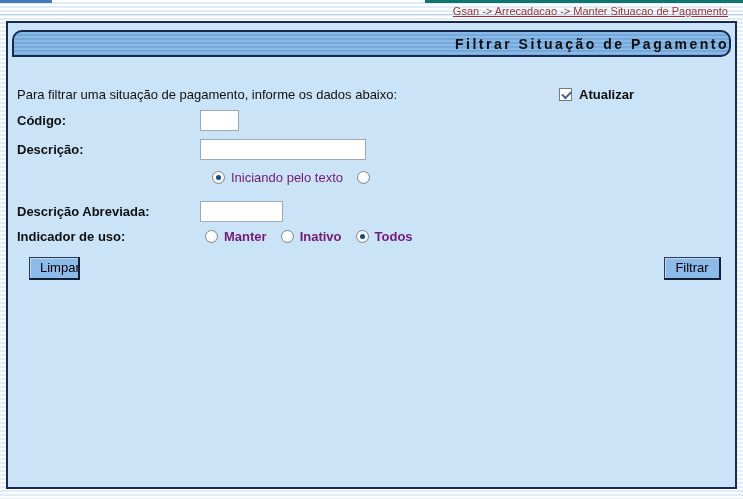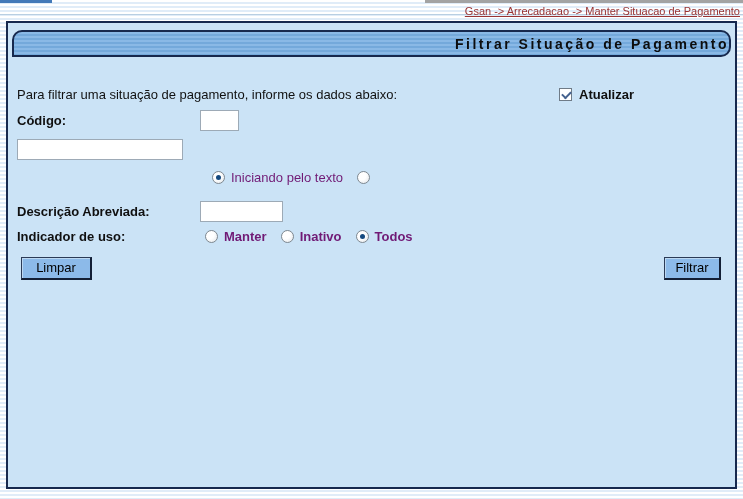--- a/index.html
+++ b/index.html
@@ -8,21 +8,21 @@
     font-family:"Liberation Sans", sans-serif;
     background:repeating-linear-gradient(180deg,#ffffff 0 2px,#e0ecf8 2px 4px);
     position:relative; font-size:13px; color:#111;
   }
 
   
   .header { position:absolute; top:0; left:0; width:743px; height:15px;
             border-bottom:1px solid #b9cfe2; }
   .top-blue-bar { position:absolute; top:0; left:0; width:52px; height:3px; background:#4379b8; }
   .breadcrumb-wrap { position:absolute; top:0; right:0; width:318px; text-align:right;
-            border-top:3px solid #a3a3a3; padding:0 3px 1px 0; }
+            border-top:3px solid #0f766e; padding:0 15px 1px 0; }
   .breadcrumb { font-size:11px; color:#993333; text-decoration:underline; white-space:nowrap; }
 
   
   .panel { position:absolute; left:6px; top:21px; width:731px; height:468px;
            background:#cbe3f6; border:2px solid #17294e; }
 
   .title-tab { position:absolute; left:4px; top:7px; right:4px; height:27px;
            background:repeating-linear-gradient(180deg,#8ab9e6 0 2px,#74a9db 2px 4px);
            border:2px solid #17294e; border-radius:10px 10px 10px 0;
            display:flex; align-items:center;justify-content:flex-end; }
@@ -67,21 +67,21 @@
   .radio-item { display:flex; align-items:center; gap:6px; margin-right:14px; }
   .radio-item .opt { color:#701a75; }
   .row-uso .radio-item .opt { font-weight:bold; }
   .uso-group { display:flex; align-items:center; margin-left:5px; }
 
   
   .btn { background:#8cbae9; color:#000; font-size:13px; font-family:"Liberation Sans",sans-serif;
          border:1px solid #2b3b57; border-right:2px solid #131f35; border-bottom:2px solid #131f35;
          box-shadow:inset 1px 1px 0 #bcd8f2; height:23px; text-align:center; cursor:pointer;
          padding:0 10px; }
-  .btn-limpar { position:absolute; left:4px; width:71px; }
+  .btn-limpar { position:absolute; left:12px; width:51px; }
   .btn-filtrar { position:absolute; right:5px; width:57px; }
 </style>
 </head>
 <body>
 
 <div class="header">
   <div class="top-blue-bar"></div>
   <div class="breadcrumb-wrap">
     <span class="breadcrumb">Gsan -&gt; Arrecadacao -&gt; Manter Situacao de Pagamento</span>
   </div>
@@ -100,20 +100,21 @@
       <span class="lbl">Atualizar</span>
     </span>
   </div>
 
   <div class="row row-codigo">
     <span class="lbl label-col">Código:</span>
     <input type="text" class="inp-codigo" value="" style="">
   </div>
 
   <div class="row row-desc">
+    <span class="lbl label-col">Descrição:</span>
     <input type="text" class="inp-desc" value="" style="">
   </div>
 
   <div class="row row-radio1">
     <span class="radio-item">
       <input type="radio" name="textmatch" checked="" style="">
       <span class="opt">Iniciando pelo texto</span>
     </span>
     <span class="radio-item">
       <input type="radio" name="textmatch" style="">

